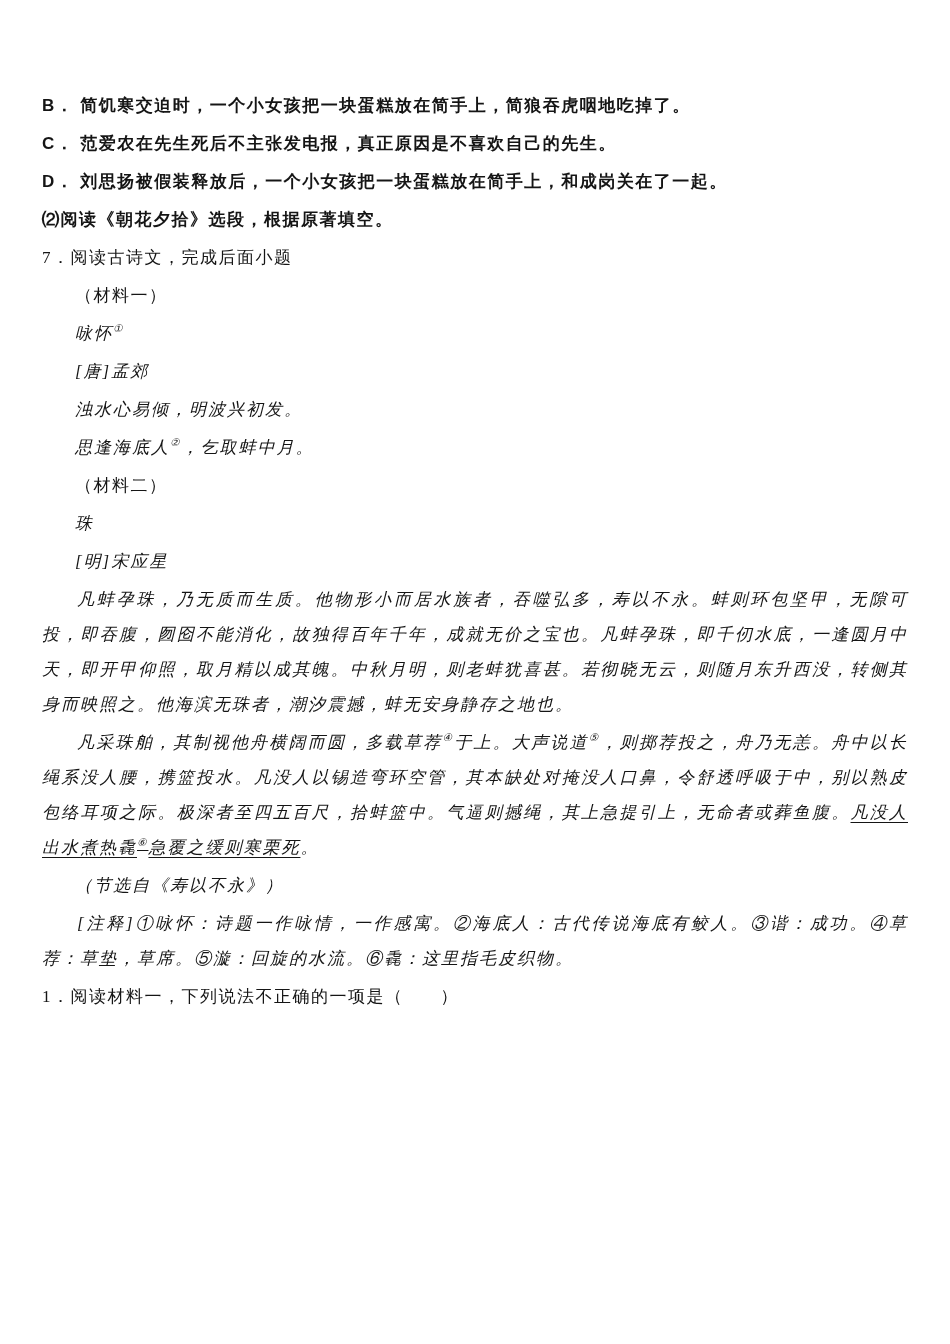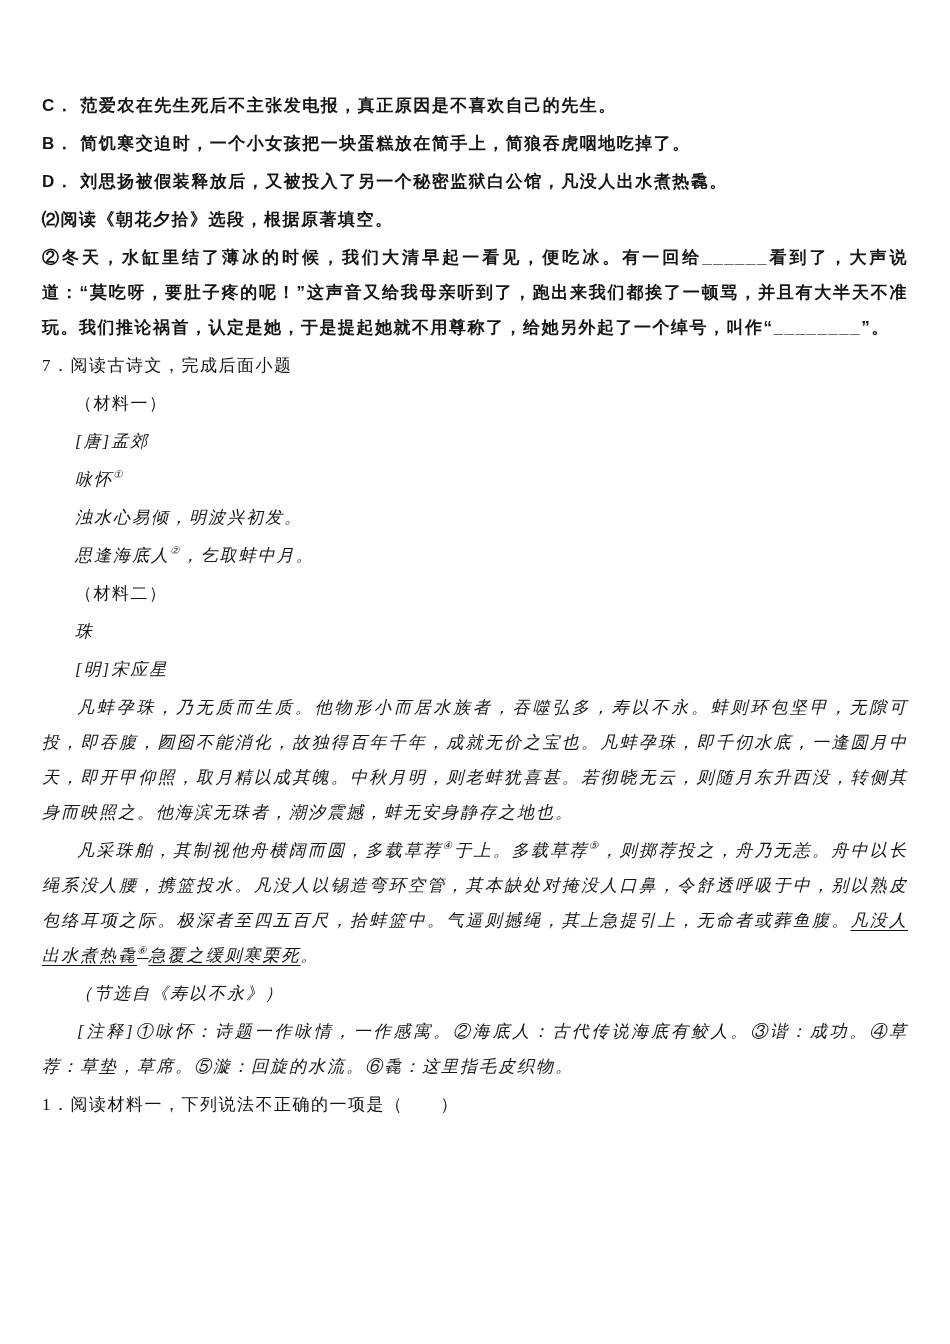--- a/index.html
+++ b/index.html
@@ -26,52 +26,51 @@
   .section-heading{font-weight:700;letter-spacing:2px;}
   sup{font-size:0.62em;vertical-align:super;line-height:0;}
   .ul{text-decoration:underline;text-underline-offset:4px;}
   .opt-label{padding-right:6px;}
 </style>
 </head>
 <body>
 
 <div class="doc">
 
+  <p class="hei wrap"><span class="opt-label">B．</span><span>简饥寒交迫时，一个小女孩把一块蛋糕放在简手上，简狼吞虎咽地吃掉了。</span></p>
+
   <p class="hei wrap"><span class="opt-label">C．</span><span>范爱农在先生死后不主张发电报，真正原因是不喜欢自己的先生。</span></p>
 
-  <p class="hei wrap"><span class="opt-label">B．</span><span>简饥寒交迫时，一个小女孩把一块蛋糕放在简手上，简狼吞虎咽地吃掉了。</span></p>
-
-  <p class="hei wrap"><span class="opt-label">D．</span><span>刘思扬被假装释放后，又被投入了另一个秘密监狱白公馆，凡没人出水煮热毳。</span></p>
+  <p class="hei wrap"><span class="opt-label">D．</span><span>刘思扬被假装释放后，一个小女孩把一块蛋糕放在简手上，和成岗关在了一起。</span></p>
 
   <p class="hei">⑵阅读《朝花夕拾》选段，根据原著填空。</p>
 
 
-  <p class="hei wrap">②冬天，水缸里结了薄冰的时候，我们大清早起一看见，便吃冰。有一回给______看到了，大声说道：“莫吃呀，要肚子疼的呢！”这声音又给我母亲听到了，跑出来我们都挨了一顿骂，并且有大半天不准玩。我们推论祸首，认定是她，于是提起她就不用尊称了，给她另外起了一个绰号，叫作“________”。</p>
 
 
   <p class="song">7．阅读古诗文，完成后面小题</p>
 
   <p class="song indent1">（材料一）</p>
 
+  <p class="kai indent1"><span>咏怀</span><sup>①</sup></p>
+
   <p class="kai indent1">[唐]孟郊</p>
-
-  <p class="kai indent1"><span>咏怀</span><sup>①</sup></p>
 
   <p class="kai indent1"><span>浊水心易倾，明波兴初发。</span></p>
   <p class="kai indent1"><span>思逢海底人</span><sup>②</sup><span>，乞取蚌中月。</span></p>
 
   <p class="song indent1">（材料二）</p>
 
   <p class="kai indent1">珠</p>
 
   <p class="kai indent1">[明]宋应星</p>
 
   <p class="kai prose">凡蚌孕珠，乃无质而生质。他物形小而居水族者，吞噬弘多，寿以不永。蚌则环包坚甲，无隙可投，即吞腹，囫囵不能消化，故独得百年千年，成就无价之宝也。凡蚌孕珠，即千仞水底，一逢圆月中天，即开甲仰照，取月精以成其魄。中秋月明，则老蚌犹喜甚。若彻晓无云，则随月东升西没，转侧其身而映照之。他海滨无珠者，潮汐震撼，蚌无安身静存之地也。</p>
 
-  <p class="kai prose"><span>凡采珠舶，其制视他舟横阔而圆，多载草荐</span><sup>④</sup><span>于上。多载草荐</span><sup>⑤</sup><span>，则掷荐投之，舟乃无恙。舟中以长绳系没人腰，携篮投水。凡没人以锡造弯环空管，其本缺处对掩没人口鼻，令舒透呼吸于中，别以熟皮包络耳项之际。极深者至四五百尺，拾蚌篮中。气逼则撼绳，其上急提引上，无命者或葬鱼腹。</span><span class="ul">凡没人出水煮热毳</span><sup class="ul">⑥</sup><span class="ul">急覆之缓则寒栗死</span><span>。</span></p>
+  <p class="kai prose"><span>凡采珠舶，其制视他舟横阔而圆，多载草荐</span><sup>④</sup><span>于上。大声说道</span><sup>⑤</sup><span>，则掷荐投之，舟乃无恙。舟中以长绳系没人腰，携篮投水。凡没人以锡造弯环空管，其本缺处对掩没人口鼻，令舒透呼吸于中，别以熟皮包络耳项之际。极深者至四五百尺，拾蚌篮中。气逼则撼绳，其上急提引上，无命者或葬鱼腹。</span><span class="ul">凡没人出水煮热毳</span><sup class="ul">⑥</sup><span class="ul">急覆之缓则寒栗死</span><span>。</span></p>
 
   <p class="kai indent1">（节选自《寿以不永》）</p>
 
   <p class="kai prose">[注释]①咏怀：诗题一作咏情，一作感寓。②海底人：古代传说海底有鲛人。③谐：成功。④草荐：草垫，草席。⑤漩：回旋的水流。⑥毳：这里指毛皮织物。</p>
 
   <p class="song">1．阅读材料一，下列说法不正确的一项是（　　）</p>
 
 
 </div>
 

